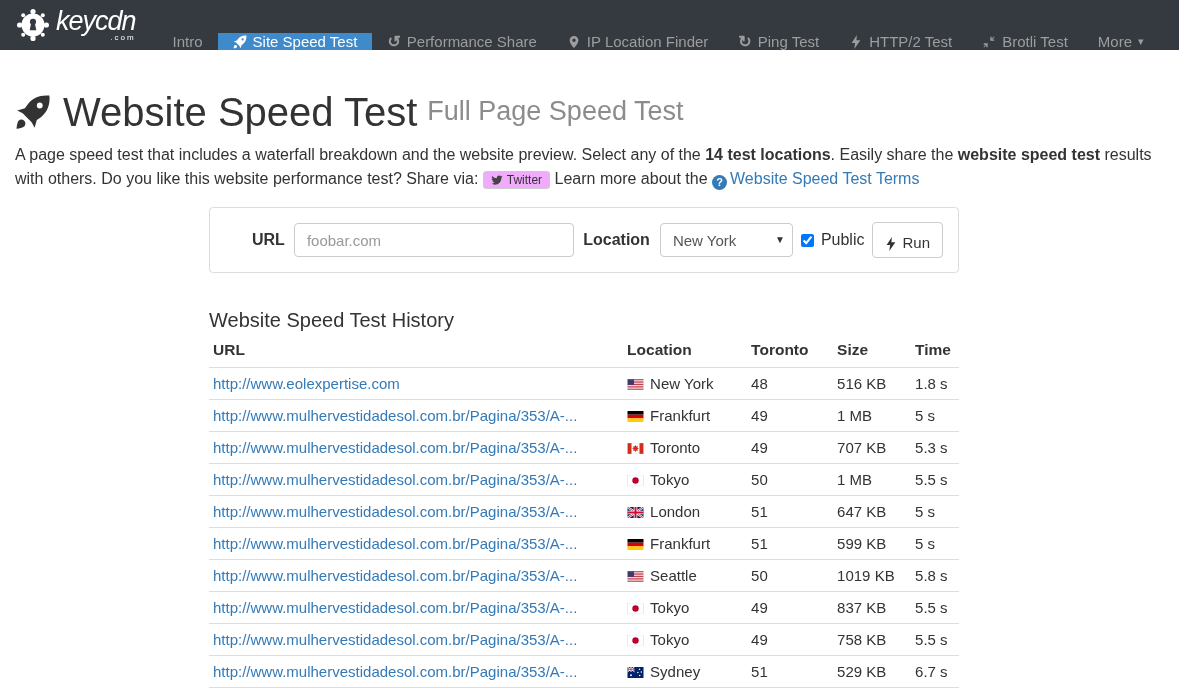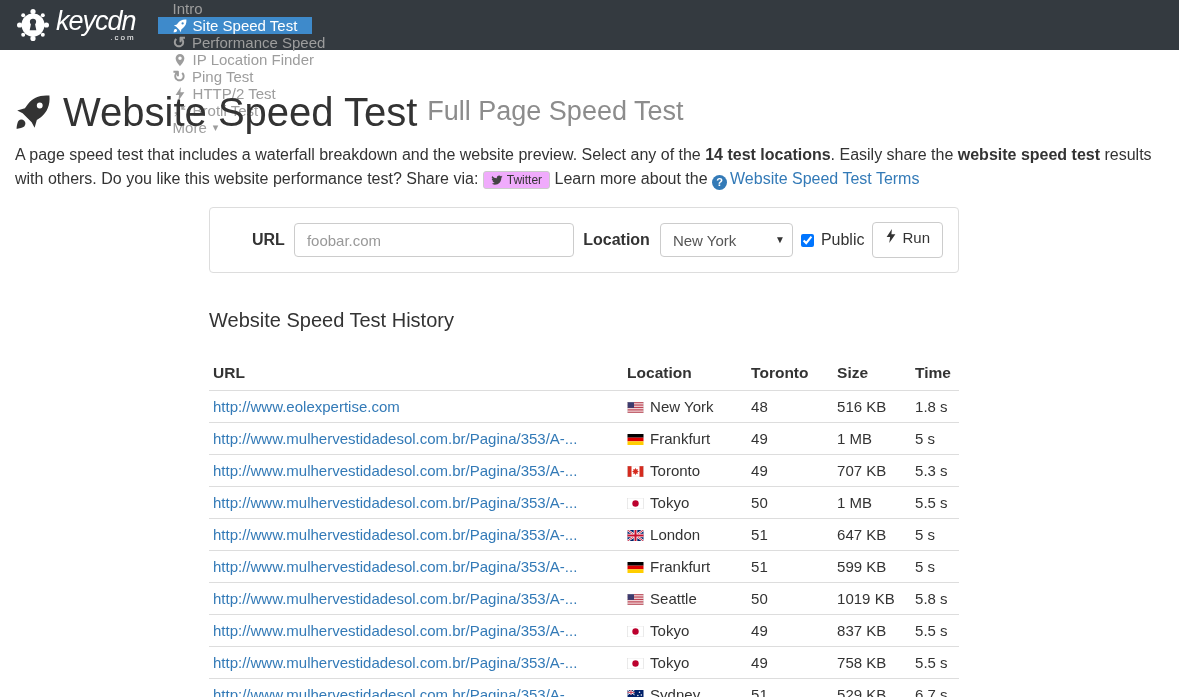--- a/index.html
+++ b/index.html
@@ -11,21 +11,21 @@
   body{
     width:1179px;height:697px;overflow:hidden;background:#fff;
     font-family:"Liberation Sans",sans-serif;color:var(--text);
   }
   
   .navbar{height:50px;background:var(--navbar-bg);display:flex;align-items:stretch;padding-left:15px;}
   .brand{display:flex;align-items:center;margin-right:22px;cursor:pointer;}
   .brand-mark{width:36px;height:36px;margin-right:5px;}
   .brand-text{color:#fff;font-weight:normal;font-style:italic;font-size:27px;letter-spacing:-1px;line-height:1;}
   .brand-com{color:#fff;font-size:8px;letter-spacing:2px;text-align:right;margin-top:-2px;font-style:normal;font-weight:normal;}
-  .nav-items{display:flex;align-items:flex-start;flex-direction:column;}
+  .nav-items{display:flex;align-items:flex-end;}
   .nav-item{display:flex;align-items:center;padding:0 15px;color:#9d9d9d;font-size:15px;text-decoration:none;cursor:pointer;}
   .nav-item.active{background:var(--active-tab);color:#fff;}
   .nav-icon{margin-right:6px;display:inline-flex;align-items:center;}
   .nav-icon svg{width:14px;height:14px;fill:currentColor;}
   .nav-icon .glyph{font-size:16px;font-weight:bold;line-height:1;}
   .caret{margin-left:6px;font-size:11px;}
   
   .main{padding:0 15px;}
   h1{margin:40px 0 9px;font-size:40px;font-weight:500;color:var(--text);line-height:1.1;display:flex;align-items:center;}
   h1 .h1-icon{width:36px;height:36px;margin-right:12px;flex:0 0 auto;}
@@ -48,24 +48,24 @@
   .url-input{width:300px;height:34px;border:1px solid #ccc;border-radius:4px;padding:6px 12px;font-size:15px;color:#555;
     font-family:"Liberation Sans",sans-serif;outline:none;}
   .url-input::placeholder{color:#999;}
   .sel-wrap{position:relative;display:inline-block;}
   .loc-select{width:133px;height:34px;border:1px solid #ccc;border-radius:4px;background:#fff;color:#555;
     font-size:15px;padding:6px 22px 6px 12px;appearance:none;-webkit-appearance:none;font-family:"Liberation Sans",sans-serif;cursor:pointer;}
   .sel-caret{position:absolute;right:8px;top:50%;transform:translateY(-52%);font-size:10px;color:#333;pointer-events:none;}
   .pub-check{margin-left:8px;width:13px;height:13px;cursor:pointer;}
   .lbl-pub{margin-left:4px;font-weight:normal !important;font-size:16px;}
   .run-btn{margin-left:8px;height:36px;padding:6px 12px;border:1px solid #ccc;border-radius:4px;background:#fff;
-    font-size:15px;color:#333;display:inline-flex;align-items:flex-start;gap:5px;cursor:pointer;font-family:"Liberation Sans",sans-serif;}
+    font-size:15px;color:#333;display:inline-flex;align-items:flex-end;gap:5px;cursor:pointer;font-family:"Liberation Sans",sans-serif;}
   .run-btn svg{width:12px;height:14px;fill:#333;}
   
-  .hist-title{font-size:20px;font-weight:500;color:var(--text);margin:36px 0 24px;}
+  .hist-title{font-size:20px;font-weight:500;color:var(--text);margin:36px 0 1px;}
   table{width:100%;border-collapse:collapse;border-bottom:1px solid var(--border);}
   th{font-size:15.5px;text-align:left;padding:8px 8px 8px 4px;border-bottom:1px solid var(--border);color:var(--text);}
   td{font-size:15px;padding:7px 8px 7px 4px;border-top:1px solid var(--border);color:var(--text);vertical-align:middle;}
   tr:first-child td{border-top:none;}
   th.c-loc{width:124px;} th.c-req{width:86px;} th.c-size{width:78px;} th.c-time{width:44px;}
   td a{color:var(--link);text-decoration:none;cursor:pointer;}
   .flag{display:inline-block;margin-right:6px;vertical-align:-1px;line-height:0;}
   .flag svg{width:17px;height:11px;}
 </style>
 </head>
@@ -112,21 +112,21 @@
           </svg>
         </span>
     <span class="nav-label">Site Speed Test</span>
 
   </a>
 
   <a class="nav-item">
     <span class="nav-icon">
           <span class="glyph">↺</span>
         </span>
-    <span class="nav-label">Performance Speed</span>
+    <span class="nav-label">Performance Share</span>
 
   </a>
 
   <a class="nav-item">
     <span class="nav-icon">
           <svg viewBox="0 0 16 16">
             <path d="M8 1a5 5 0 0 0-5 5c0 3.8 5 9 5 9s5-5.2 5-9a5 5 0 0 0-5-5zm0 7a2 2 0 1 1 0-4 2 2 0 0 1 0 4z"></path>
           </svg>
         </span>
     <span class="nav-label">IP Location Finder</span>

